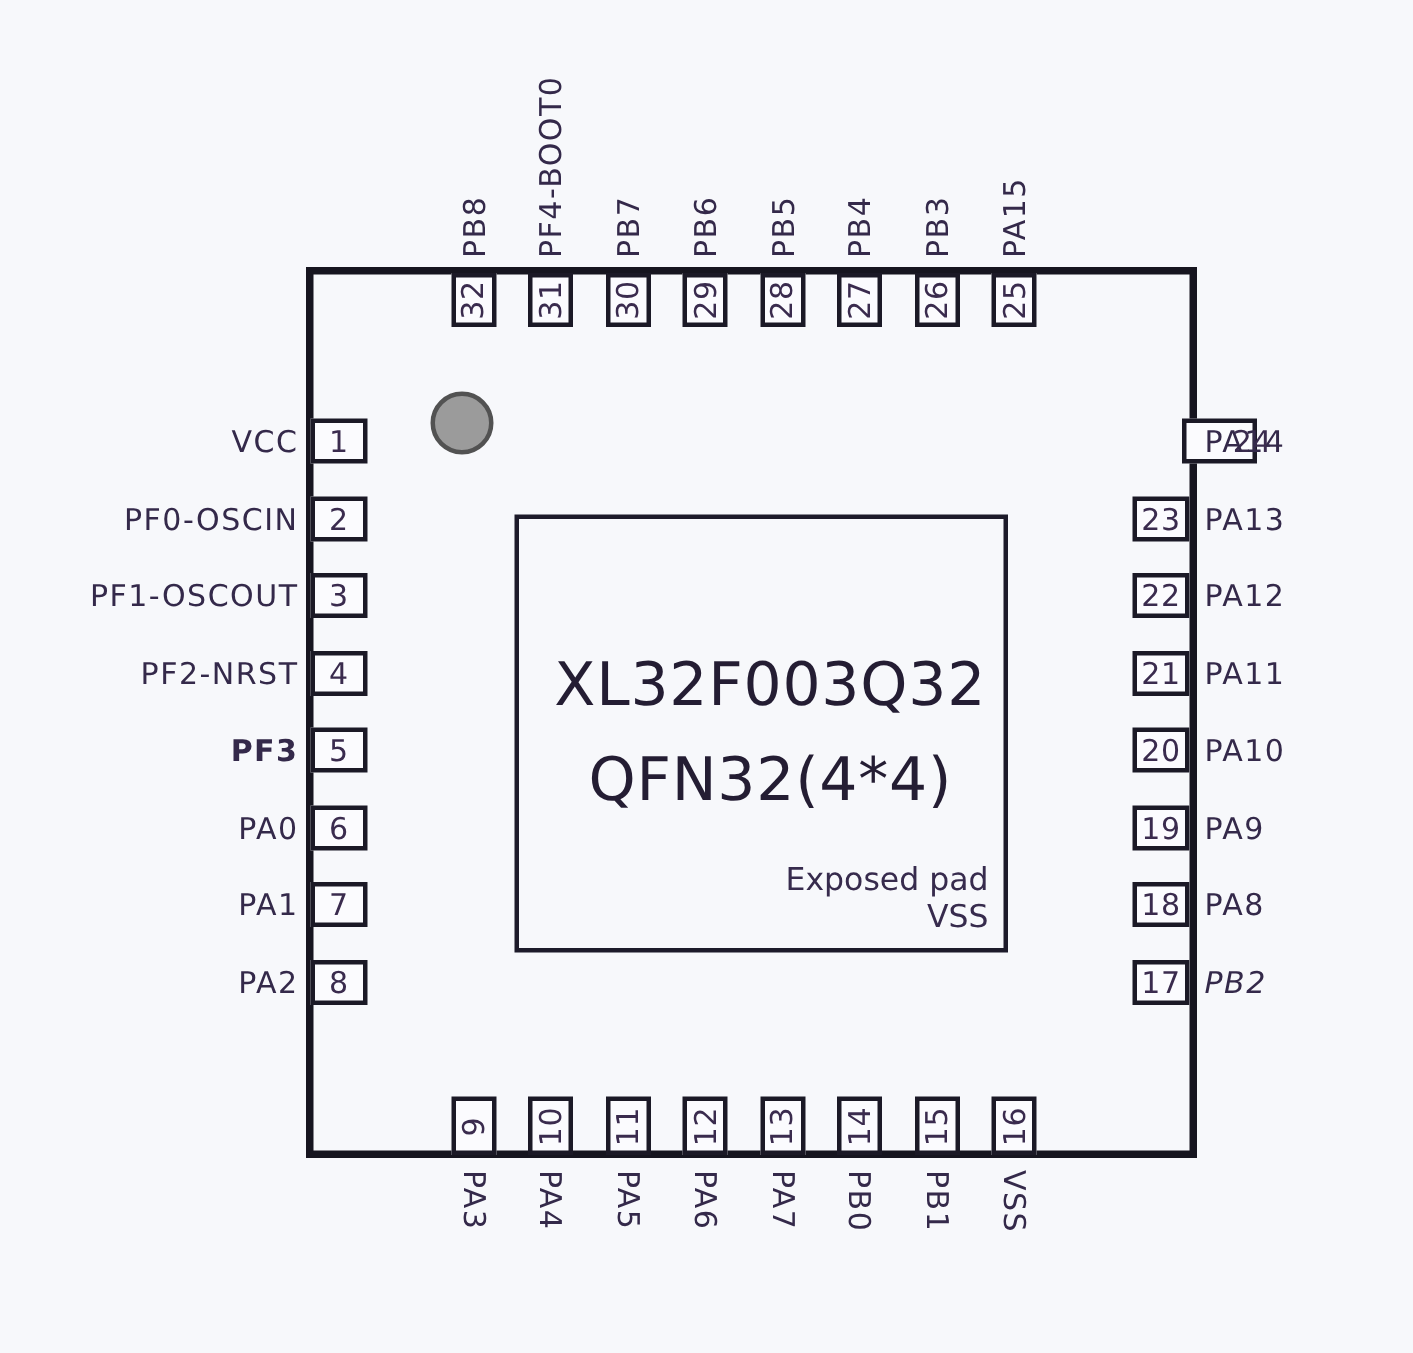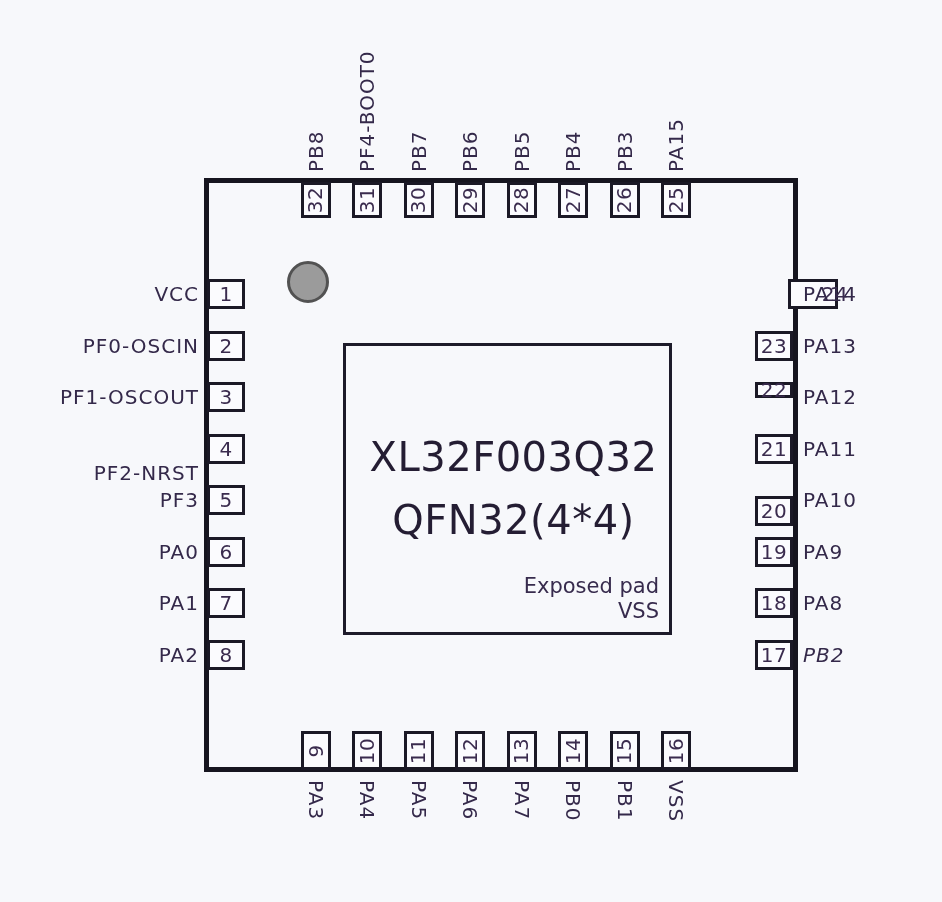--- a/index.html
+++ b/index.html
@@ -68,54 +68,54 @@
       <span class="pin-number">2</span>
     </div>
     <div class="pin-label" style="right: 743px; top: 331.5px; text-align: right;">PF0-OSCIN</div>
     <div class="pin-box" style="left: 207px; top: 382px; width: 38px; height: 30px;">
       <span class="pin-number">3</span>
     </div>
     <div class="pin-label" style="right: 743px; top: 383px; text-align: center;">PF1-OSCOUT</div>
     <div class="pin-box" style="left: 207px; top: 433.5px; width: 38px; height: 30px;">
       <span class="pin-number">4</span>
     </div>
-    <div class="pin-label" style="right: 743px; top: 434.5px; text-align: right; margin-top: 24px;">PF2-NRST</div>
+    <div class="pin-label" style="right: 743px; top: 434.5px; text-align: right;">PF2-NRST</div>
     <div class="pin-box" style="left: 207px; top: 485px; width: 38px; height: 30px;">
       <span class="pin-number">5</span>
     </div>
-    <div class="pin-label" style="right: 743px; top: 486px; text-align: right;">PF3</div>
+    <div class="pin-label" style="right: 743px; top: 486px; text-align: right; font-weight: bold;">PF3</div>
     <div class="pin-box" style="left: 207px; top: 536.5px; width: 38px; height: 30px;">
       <span class="pin-number">6</span>
     </div>
     <div class="pin-label" style="right: 743px; top: 537.5px; text-align: right;">PA0</div>
     <div class="pin-box" style="left: 207px; top: 588px; width: 38px; height: 30px;">
       <span class="pin-number">7</span>
     </div>
     <div class="pin-label" style="right: 743px; top: 589px; text-align: right;">PA1</div>
     <div class="pin-box" style="left: 207px; top: 639.5px; width: 38px; height: 30px;">
       <span class="pin-number">8</span>
     </div>
     <div class="pin-label" style="right: 743px; top: 640.5px; text-align: right;">PA2</div>
     <div class="pin-box" style="left: 788px; top: 279px; width: 38px; height: 30px; padding-left: 44px;">
       <span class="pin-number">24</span>
     </div>
     <div class="pin-label" style="left: 803px; top: 280px;">PA14</div>
     <div class="pin-box" style="left: 755px; top: 330.5px; width: 38px; height: 30px; align-items: center;">
       <span class="pin-number">23</span>
     </div>
     <div class="pin-label" style="left: 803px; top: 331.5px; text-align: center;">PA13</div>
-    <div class="pin-box" style="left: 755px; top: 382px; width: 38px; height: 16px;">
+    <div class="pin-box" style="left: 755px; top: 382px; width: 38px; height: 30px;">
       <span class="pin-number">22</span>
     </div>
     <div class="pin-label" style="left: 803px; top: 383px;">PA12</div>
     <div class="pin-box" style="left: 755px; top: 433.5px; width: 38px; height: 30px;">
       <span class="pin-number">21</span>
     </div>
     <div class="pin-label" style="left: 803px; top: 434.5px;">PA11</div>
-    <div class="pin-box" style="left: 755px; top: 485px; width: 38px; height: 30px; margin-top: 11px;">
+    <div class="pin-box" style="left: 755px; top: 485px; width: 38px; height: 30px;">
       <span class="pin-number">20</span>
     </div>
     <div class="pin-label" style="left: 803px; top: 486px;">PA10</div>
     <div class="pin-box" style="left: 755px; top: 536.5px; width: 38px; height: 30px;">
       <span class="pin-number">19</span>
     </div>
     <div class="pin-label" style="left: 803px; top: 537.5px;">PA9</div>
     <div class="pin-box" style="left: 755px; top: 588px; width: 38px; height: 30px;">
       <span class="pin-number">18</span>
     </div>

